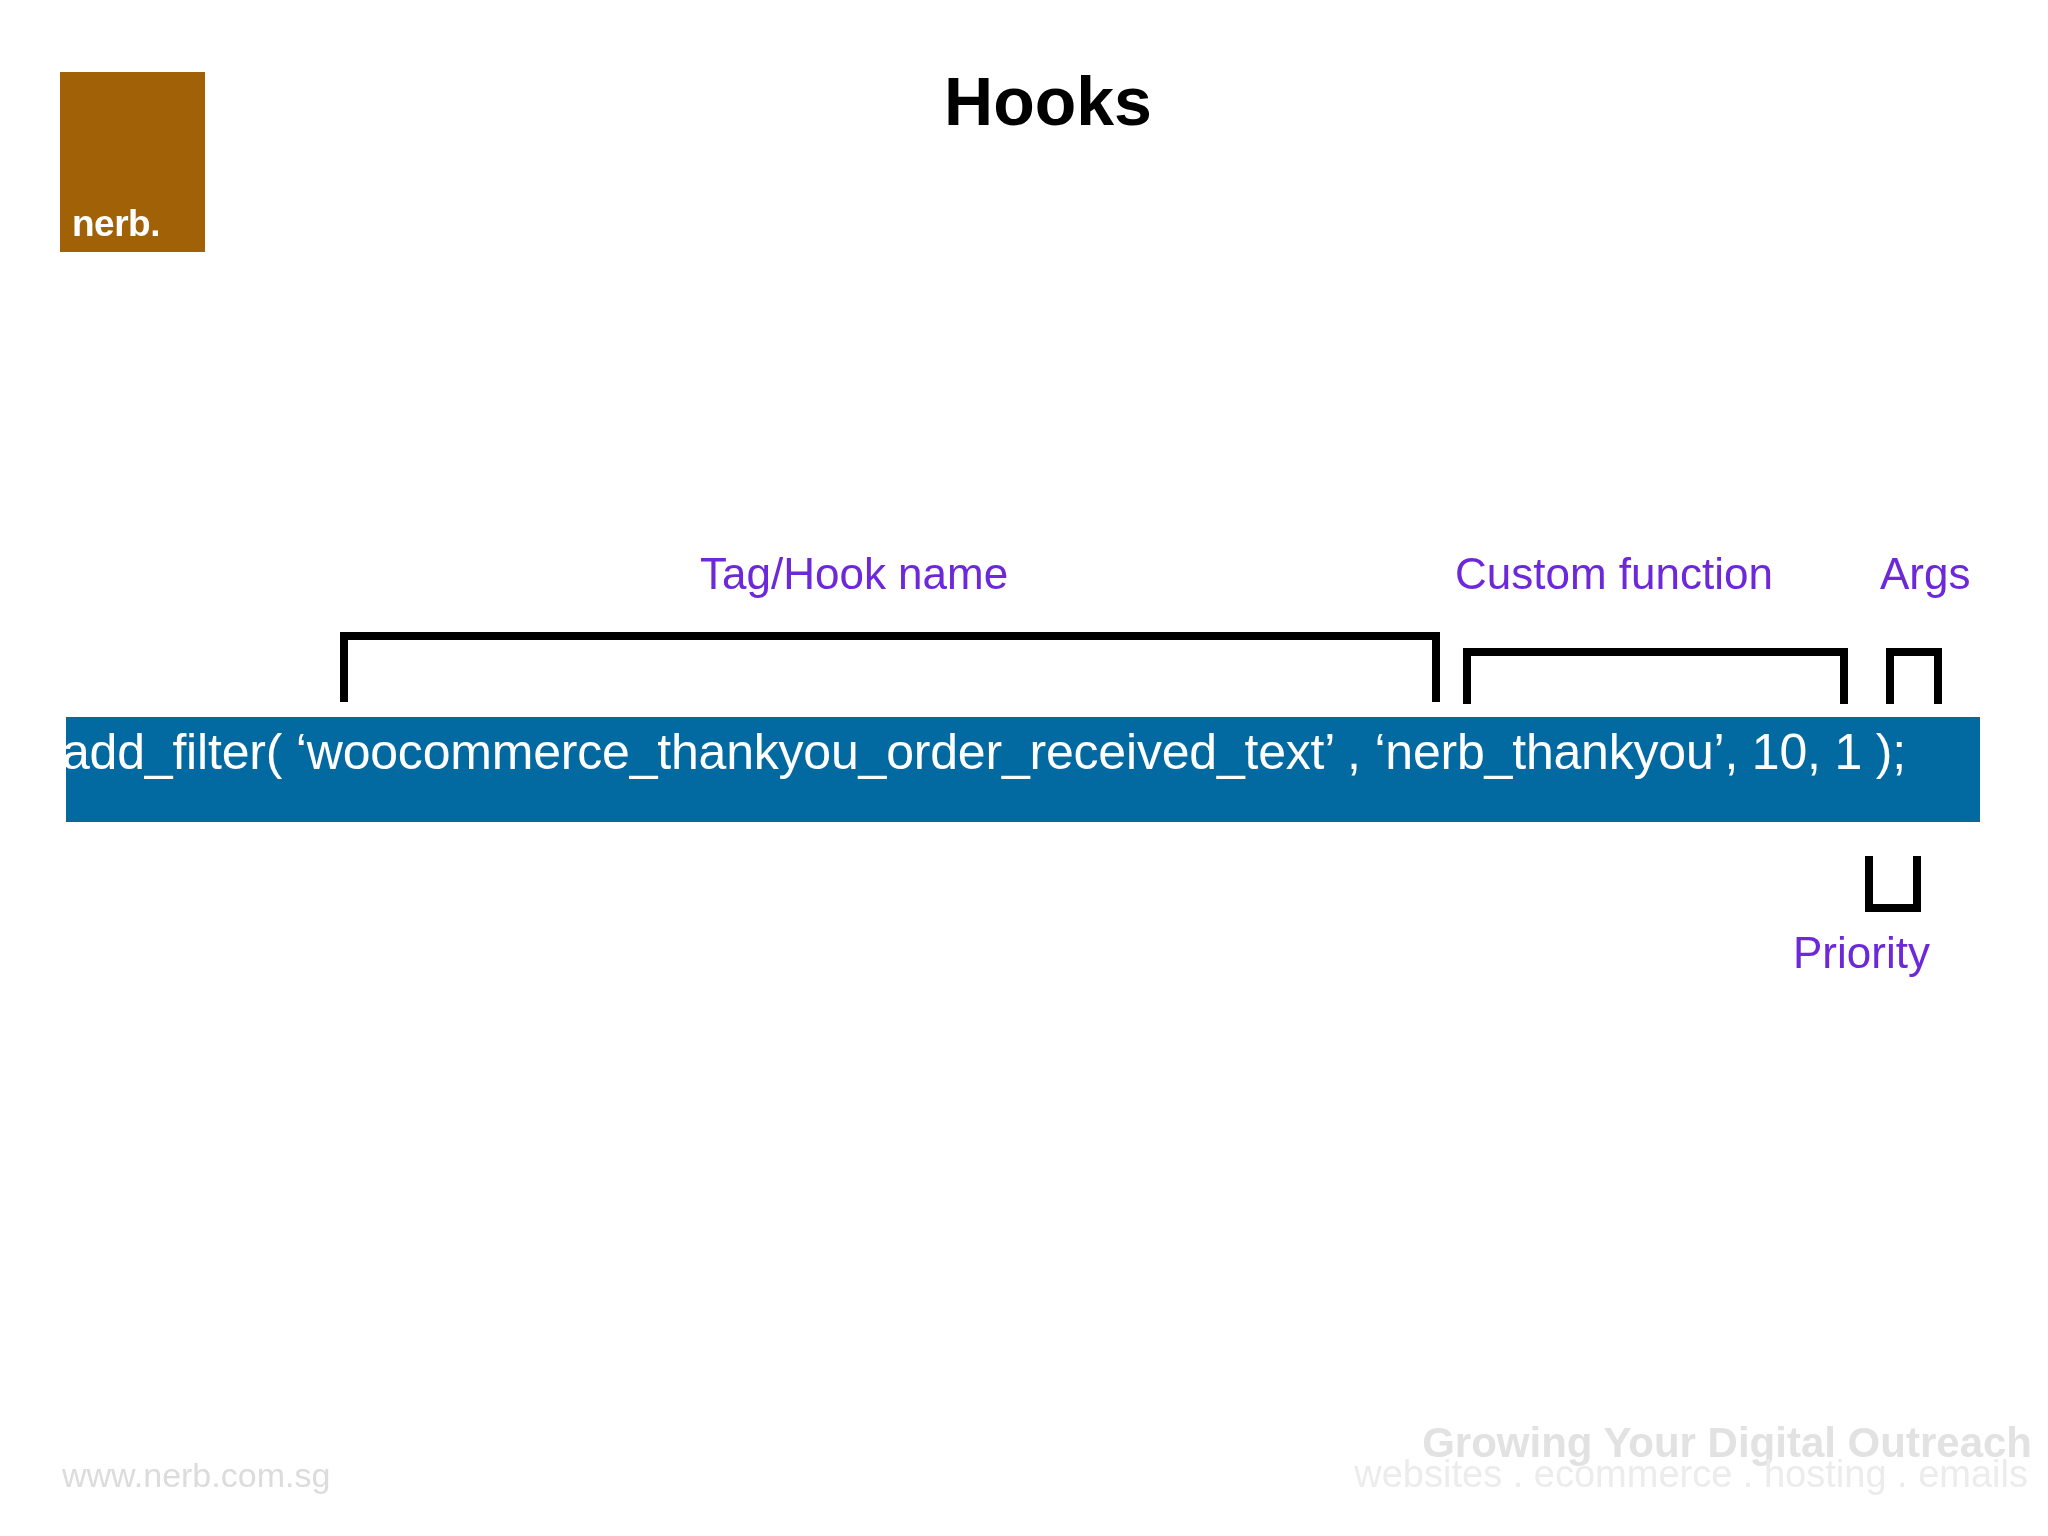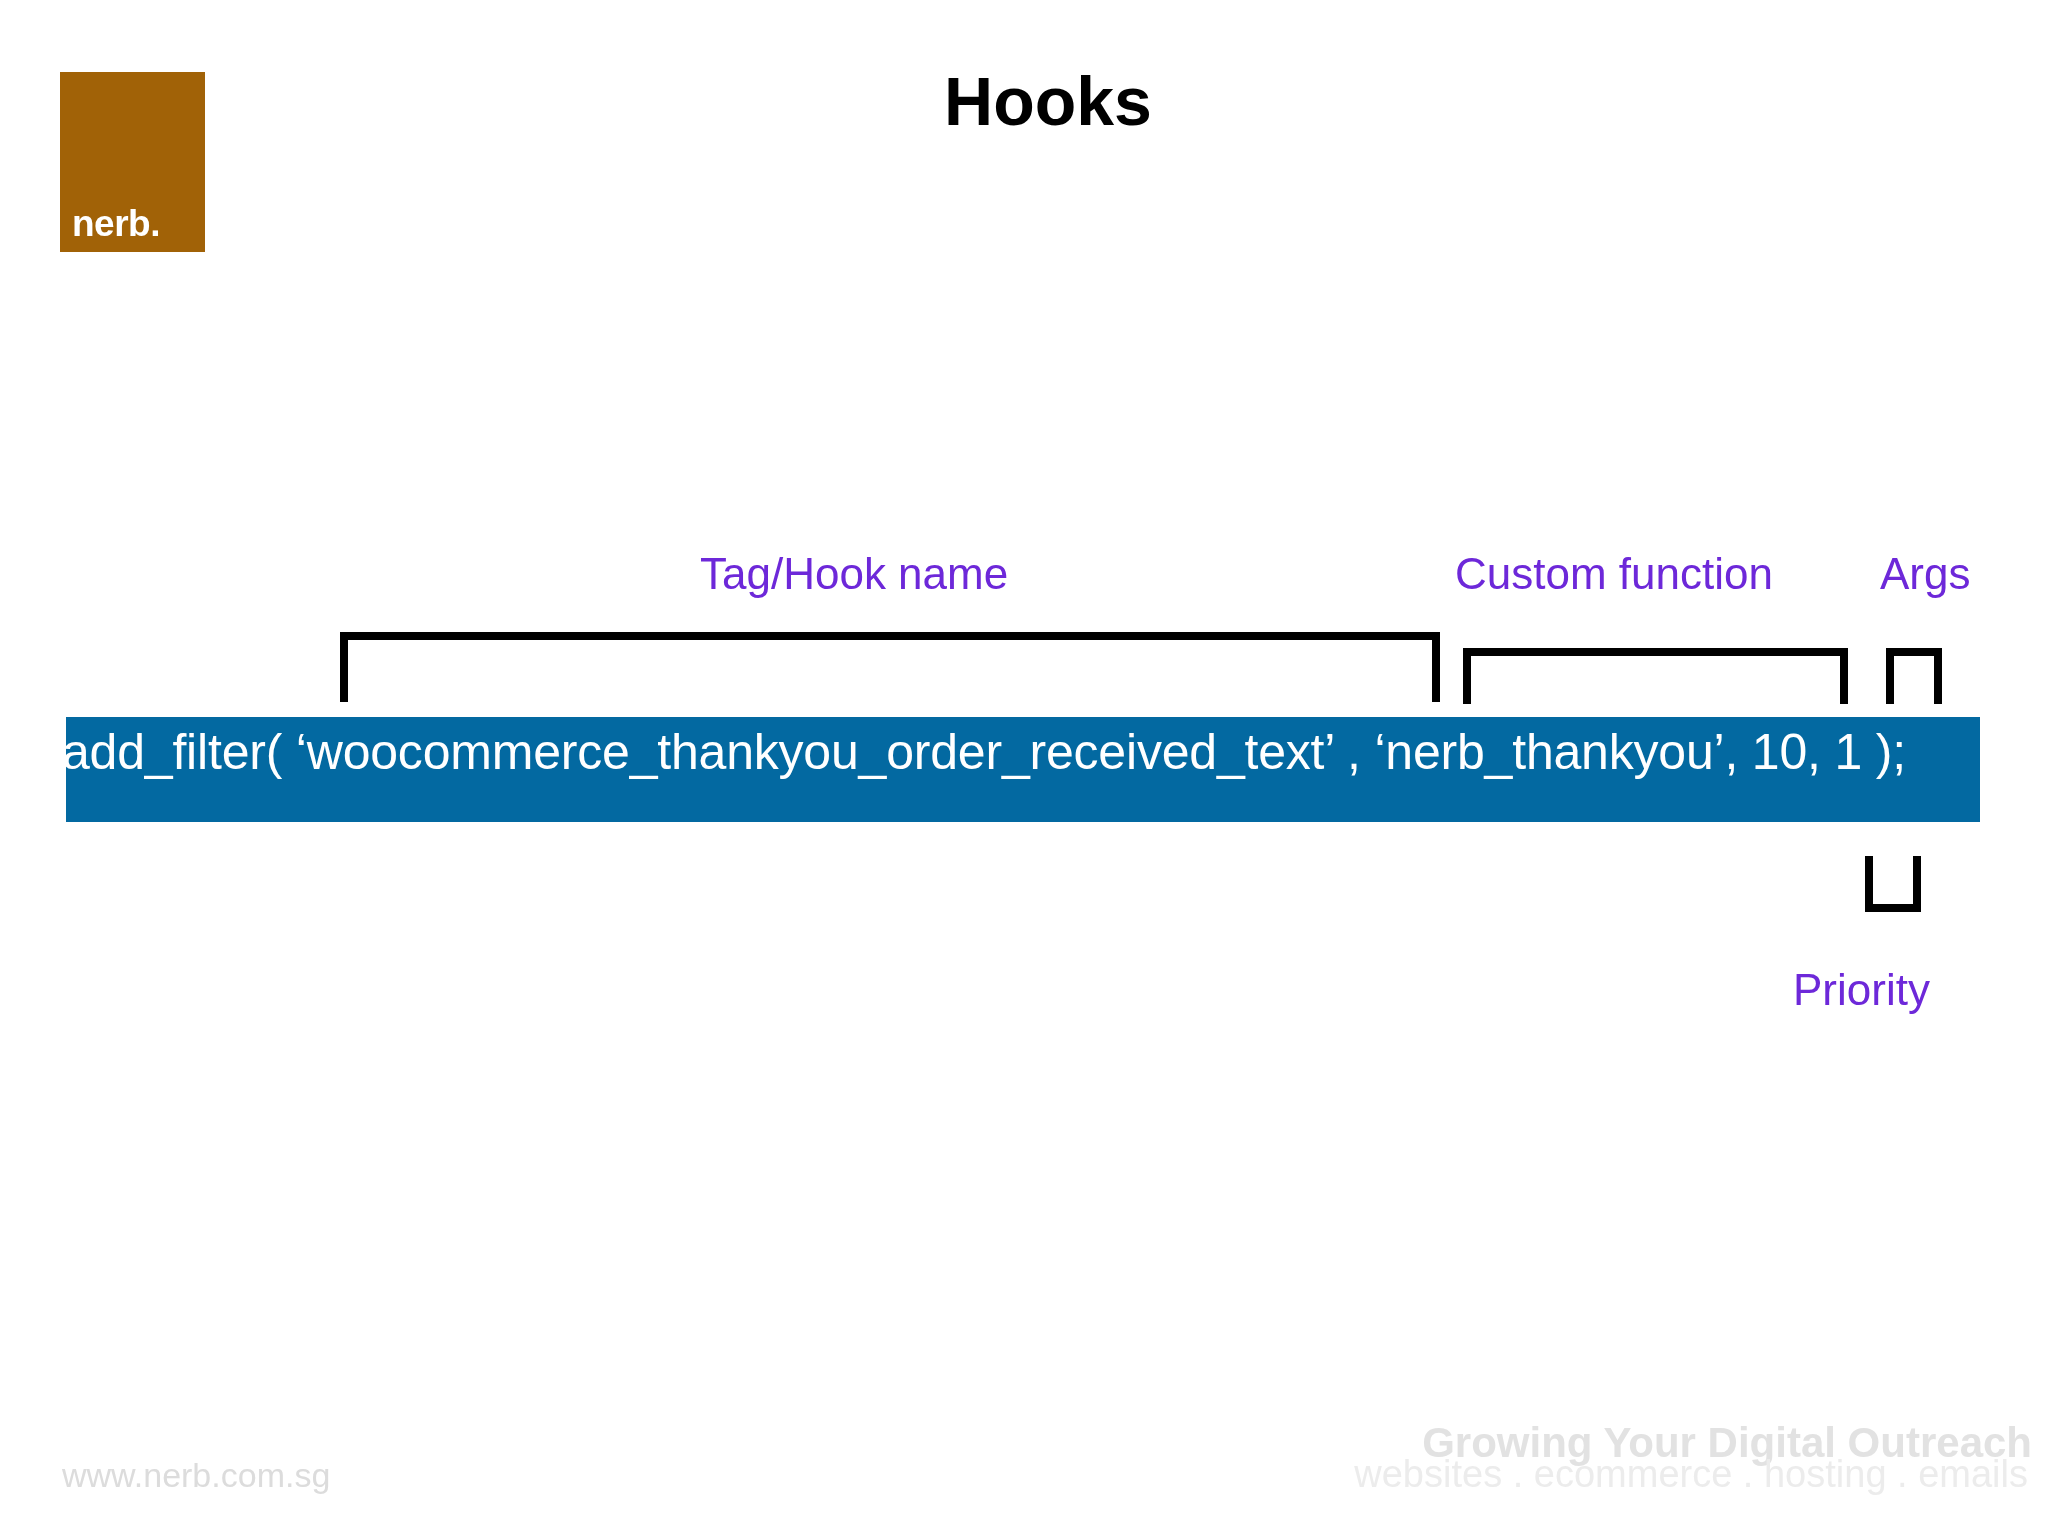--- a/index.html
+++ b/index.html
@@ -60,21 +60,21 @@
     font-family: "Liberation Sans", sans-serif;
     font-size: 44px;
     font-weight: 400;
     color: #6d28d9;
     white-space: nowrap;
     line-height: 1;
   }
   #label-tag      { left: 700px; top: 552px; }
   #label-custom   { left: 1455px; top: 552px; }
   #label-args     { left: 1870px; top: 552px; margin-left: 10px; }
-  #label-priority { left: 1793px; top: 968px; }
+  #label-priority { left: 1793px; top: 931px; }
 
   
   .bracket-down {
     position: absolute;
     border-top: 8px solid #000000;
     border-left: 8px solid #000000;
     border-right: 8px solid #000000;
     box-sizing: border-box;
     background: transparent;
   }

